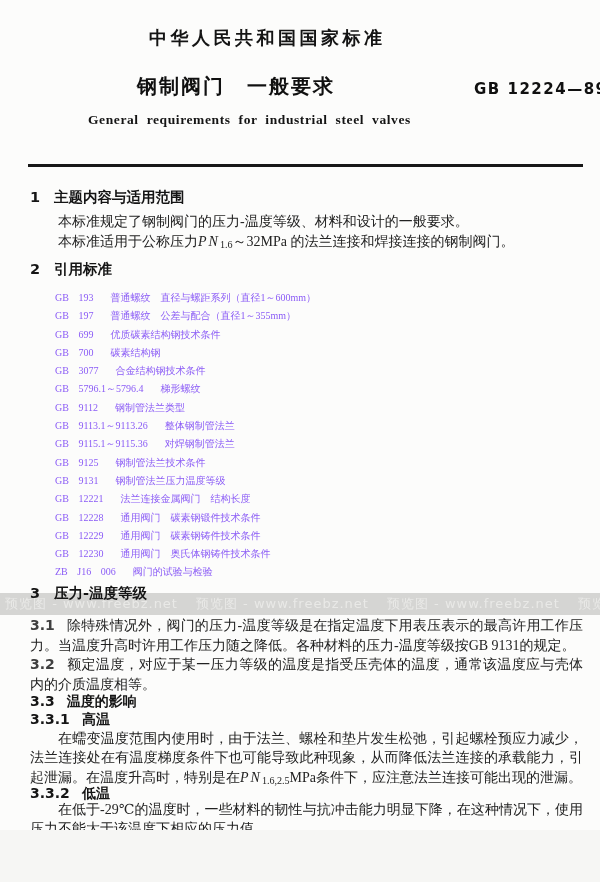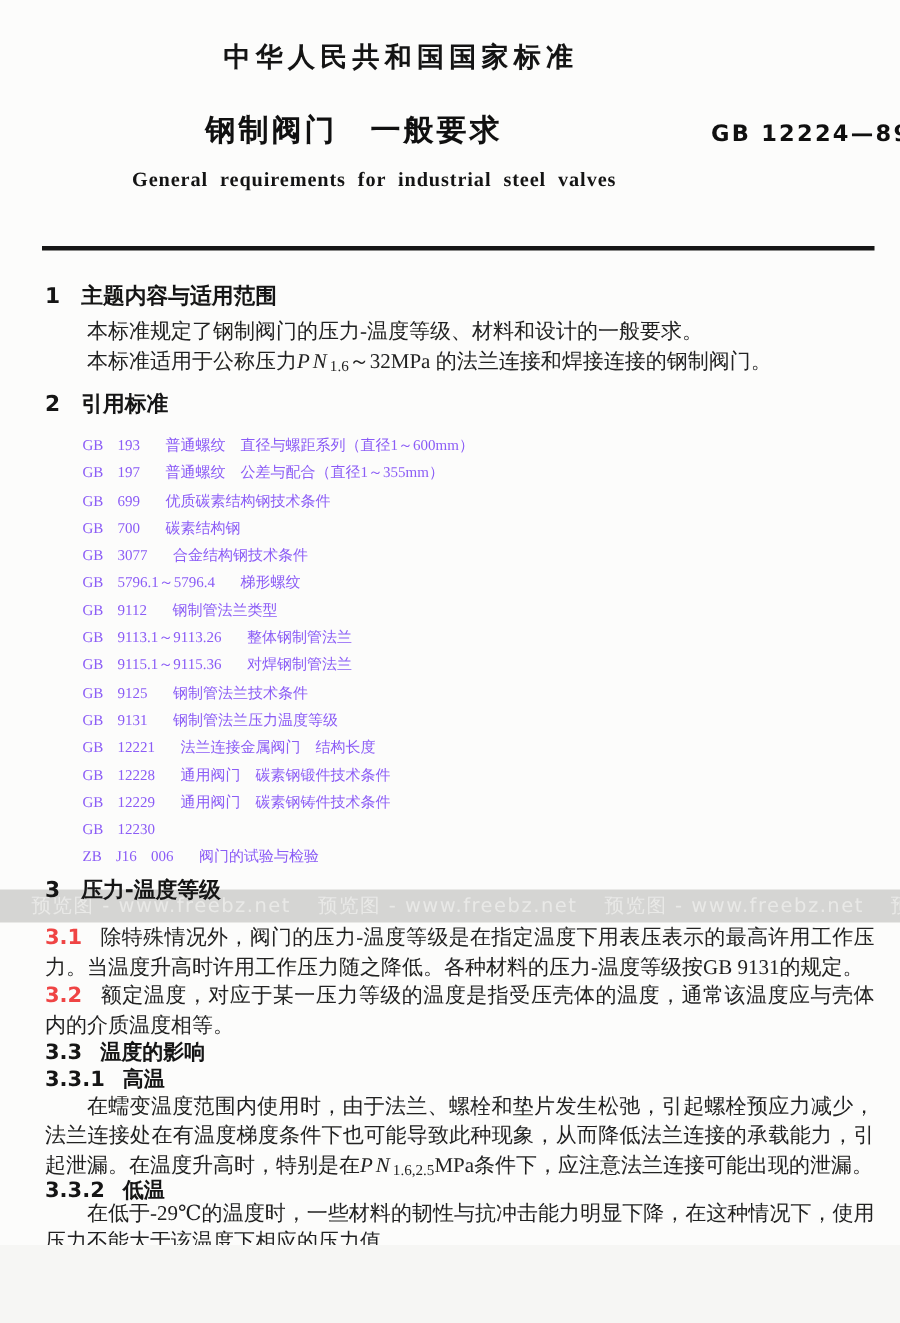--- a/index.html
+++ b/index.html
@@ -51,37 +51,37 @@
     font-weight: bold; font-size: 14.5px; color: #151515; white-space: nowrap;
   }
   .h-sec .no { margin-right: 14px; }
   .para {
     font-size: 14px; line-height: 19.5px; text-align: justify;
     color: #222; margin: 0;
   }
   .indent { text-indent: 2em; }
   .cno {
     font-family: "DejaVu Sans", "Liberation Sans", sans-serif;
-    font-weight: bold; font-style: normal; margin-right: 12px; color: #ef4444;
+    font-weight: bold; font-style: normal; margin-right: 12px; color: #404040;
   }
   .pn { font-style: italic; letter-spacing: 2px; }
   .pnsub { font-size: 0.72em; position: relative; top: 0.22em; letter-spacing: 0; }
 
   
   .std-list { top: 289px; left: 55px; width: 528px; }
   .std-row { display: flex; line-height: 18.3px; font-size: 10px; color: #8b5cf6; }
   .std-code { white-space: pre; word-spacing: 7px; margin-right: 17px; }
   .std-name { white-space: pre-wrap; }
 
   
   .wm-band {
     top: 593px; left: 0; width: 600px; height: 22px;
     background: #d5d5d3;
     display: flex; align-items: center; gap: 18px;
-    padding-left: 21px; box-sizing: border-box;
+    padding-left: 5px; box-sizing: border-box;
     overflow: hidden; white-space: nowrap;
   }
   .wm-band span {
     font-family: "DejaVu Sans", "Liberation Sans", sans-serif;
     font-size: 13px; letter-spacing: 1px;
     color: #e9e9e7; flex: none;
   }
 
   
   .rule-bottom { top: 840px; left: 28px; width: 555px; height: 3px; background: #171717; }
@@ -167,20 +167,21 @@
     <div class="std-row">
         <span class="std-code">GB 12228</span>
         <span class="std-name">通用阀门　碳素钢锻件技术条件</span>
       </div>
     <div class="std-row">
         <span class="std-code">GB 12229</span>
         <span class="std-name">通用阀门　碳素钢铸件技术条件</span>
       </div>
     <div class="std-row">
         <span class="std-code">GB 12230</span>
+        <span class="std-name">通用阀门　奥氏体钢铸件技术条件</span>
       </div>
     <div class="std-row">
         <span class="std-code">ZB J16 006</span>
         <span class="std-name">阀门的试验与检验</span>
       </div>
   </div>
 
   <div class="abs wm-band">
     <span>预览图 - www.freebz.net</span>
     <span>预览图 - www.freebz.net</span>

